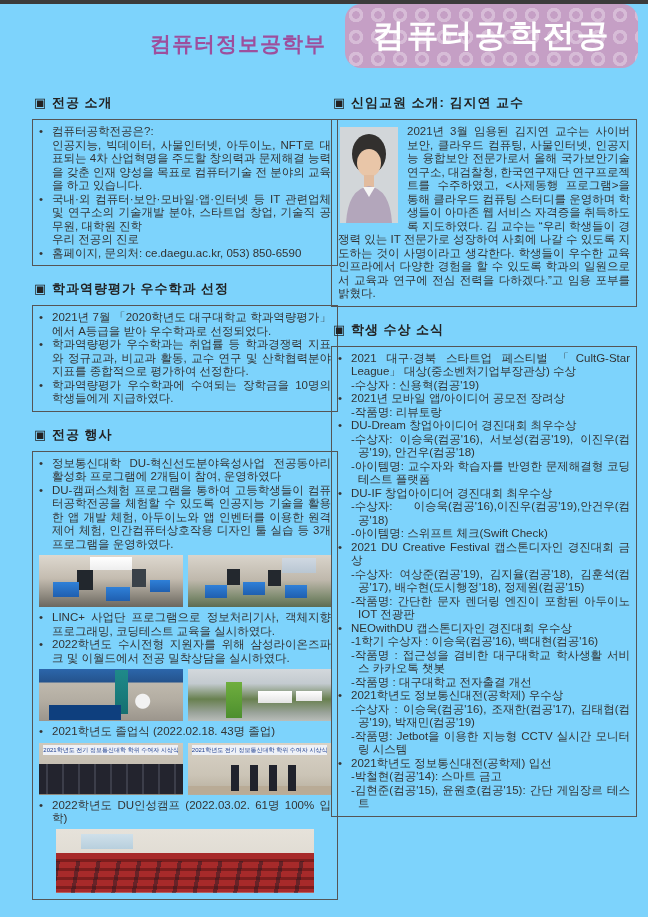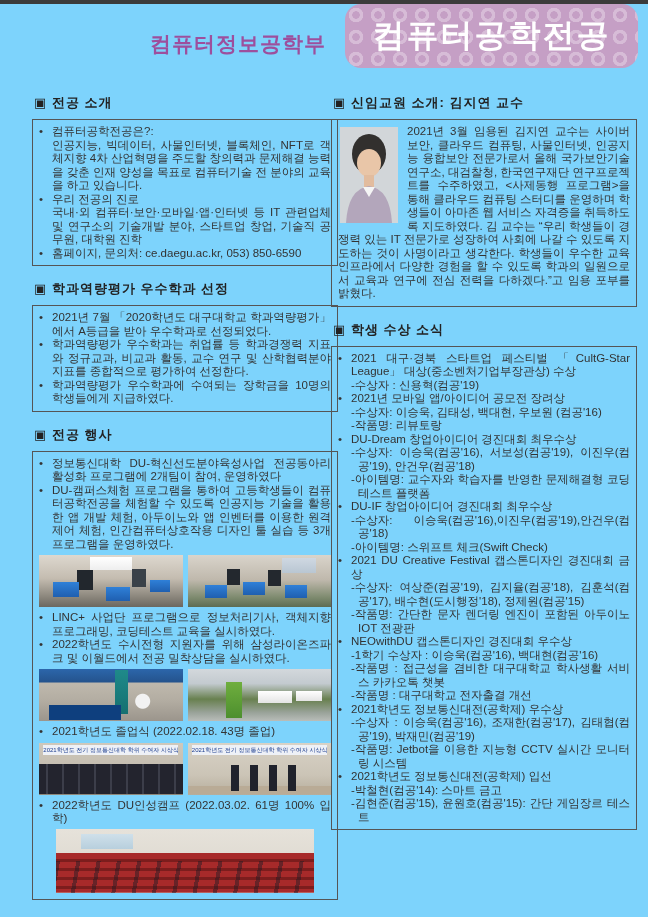--- a/index.html
+++ b/index.html
@@ -80,28 +80,28 @@
   <div class="badge">컴퓨터공학전공</div>
 
   <div class="col col-left">
 
     <div class="sec first">▣ 전공 소개</div>
     <div class="box">
       <div class="li">
         <div class="b">•</div>
         <div class="t">
           <div>컴퓨터공학전공은?:</div>
-          <div>인공지능, 빅데이터, 사물인터넷, 블록체인, NFT로 객체지향 4차 산업혁명을 주도할 창의력과 문제해결 능력을 갖춘 인재 양성을 목표로 컴퓨터기술 전 분야의 교육을 하고 있습니다.</div>
-        </div>
-      </div>
-      <div class="li">
-        <div class="b">•</div>
-        <div class="t">
+          <div>인공지능, 빅데이터, 사물인터넷, 아두이노, NFT로 대표되는 4차 산업혁명을 주도할 창의력과 문제해결 능력을 갖춘 인재 양성을 목표로 컴퓨터기술 전 분야의 교육을 하고 있습니다.</div>
+        </div>
+      </div>
+      <div class="li">
+        <div class="b">•</div>
+        <div class="t">
+          <div>국내·외 컴퓨터·보안·모바일·앱·인터넷 등 IT 관련업체 및 연구소의 기술개발 분야, 스타트업 창업, 기술직 공무원, 대학원 진학</div>
           <div>우리 전공의 진로</div>
-          <div>국내·외 컴퓨터·보안·모바일·앱·인터넷 등 IT 관련업체 및 연구소의 기술개발 분야, 스타트업 창업, 기술직 공무원, 대학원 진학</div>
         </div>
       </div>
       <div class="li">
         <div class="b">•</div>
         <div class="t">
           <div>홈페이지, 문의처: ce.daegu.ac.kr, 053) 850-6590</div>
         </div>
       </div>
     </div>
 
@@ -192,21 +192,20 @@
         <div class="t">
           <div>2021 대구·경북 스타트업 페스티벌 「CultG-Star League」 대상(중소벤처기업부장관상) 수상</div>
           <div class="sub">-수상자 : 신용혁(컴공'19)</div>
         </div>
       </div>
 
       <div class="li">
         <div class="b">•</div>
         <div class="t">
           <div>2021년 모바일 앱/아이디어 공모전 장려상</div>
-          <div class="sub">-수상자: 이승욱, 김태성, 백대현, 우보원 (컴공'16)</div>
           <div class="sub">-작품명: 리뷰토랑</div>
         </div>
       </div>
 
       <div class="li">
         <div class="b">•</div>
         <div class="t">
           <div>DU-Dream 창업아이디어 경진대회 최우수상</div>
           <div class="sub">-수상자: 이승욱(컴공'16), 서보성(컴공'19), 이진우(컴공'19), 안건우(컴공'18)</div>
           <div class="sub">-아이템명: 교수자와 학습자를 반영한 문제해결형 코딩테스트 플랫폼</div>

